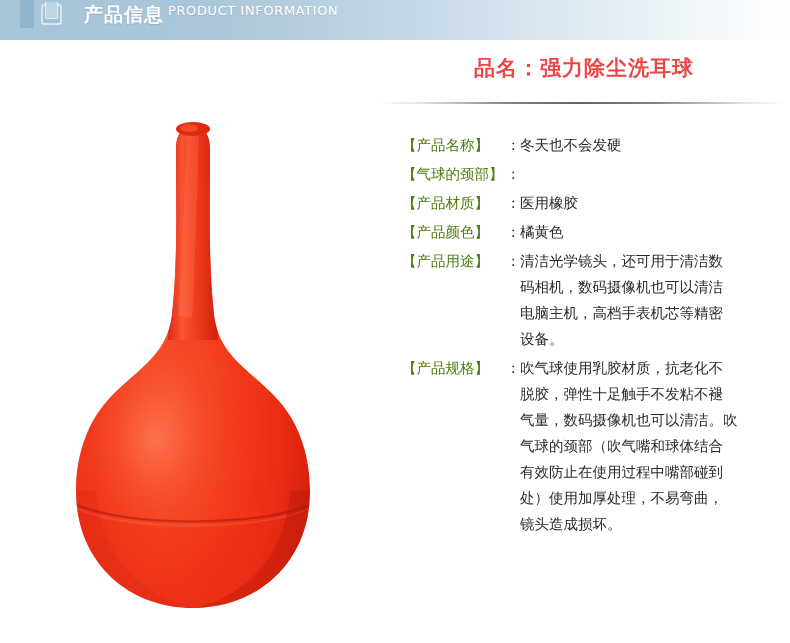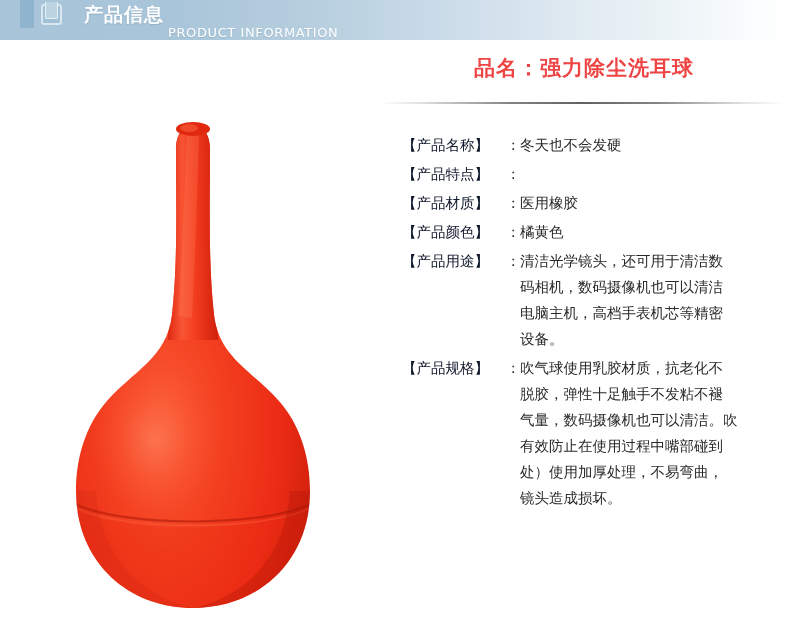--- a/index.html
+++ b/index.html
@@ -35,21 +35,21 @@
     background:#bdd4e3; border:1px solid #e4eff5;
     border-top:none; border-radius:0 0 2px 2px;
   }
   #header-title-cn {
     position:absolute; left:84px; top:2px;
     font-size:19px; font-weight:bold; color:#ffffff;
     letter-spacing:1px; line-height:25px;
     text-shadow:0 1px 1px rgba(120,150,175,0.45);
   }
   #header-title-en {
-    position:absolute; left:168px; top:24px;
+    position:absolute; left:168px; top:2px;
     font-size:13px; color:#ffffff; letter-spacing:0.6px;
     line-height:18px;
     text-shadow:0 1px 1px rgba(120,150,175,0.35);
   }
 
   
   #photo-panel {
     position:absolute; left:0; top:40px; width:375px; height:600px;
   }
   #bulb { position:absolute; left:58px; top:70px; width:270px; height:510px; }
@@ -75,21 +75,21 @@
 
   #spec-list {
     position:absolute; left:24px; top:92px; width:370px;
   }
   .spec-row {
     display:flex; align-items:flex-start;
     margin-bottom:3px;
   }
   .spec-label {
     flex:0 0 auto; width:104px;
-    font-size:14.5px; color:#0f172a; line-height:26px;
+    font-size:14.5px; color:#4d7c0f; line-height:26px;
     white-space:nowrap;
   }
   .spec-colon {
     flex:0 0 auto; width:14px;
     font-size:14.5px; color:#2a2a2a; line-height:26px;
     text-align:center;
   }
   .spec-value {
     flex:1 1 auto;
     font-size:14.5px; color:#2a2a2a; line-height:26px;
@@ -192,21 +192,21 @@
 
     <div class="spec-row">
       <span class="spec-label">【产品名称】</span>
       <span class="spec-colon">：</span>
       <span class="spec-value">
         <span class="line">冬天也不会发硬</span>
       </span>
     </div>
 
     <div class="spec-row">
-      <span class="spec-label">【产品特点】</span>
+      <span class="spec-label">【气球的颈部】</span>
       <span class="spec-colon">：</span>
     </div>
 
     <div class="spec-row">
       <span class="spec-label">【产品材质】</span>
       <span class="spec-colon">：</span>
       <span class="spec-value">
         <span class="line">医用橡胶</span>
       </span>
     </div>
@@ -230,20 +230,21 @@
       </span>
     </div>
 
     <div class="spec-row">
       <span class="spec-label">【产品规格】</span>
       <span class="spec-colon">：</span>
       <span class="spec-value">
         <span class="line">吹气球使用乳胶材质，抗老化不</span>
         <span class="line">脱胶，弹性十足触手不发粘不褪</span>
         <span class="line">气量，数码摄像机也可以清洁。吹</span>
+        <span class="line">气球的颈部（吹气嘴和球体结合</span>
         <span class="line">有效防止在使用过程中嘴部碰到</span>
         <span class="line">处）使用加厚处理，不易弯曲，</span>
         <span class="line">镜头造成损坏。</span>
       </span>
     </div>
 
   </div>
 </div>
 
 </body></html>

